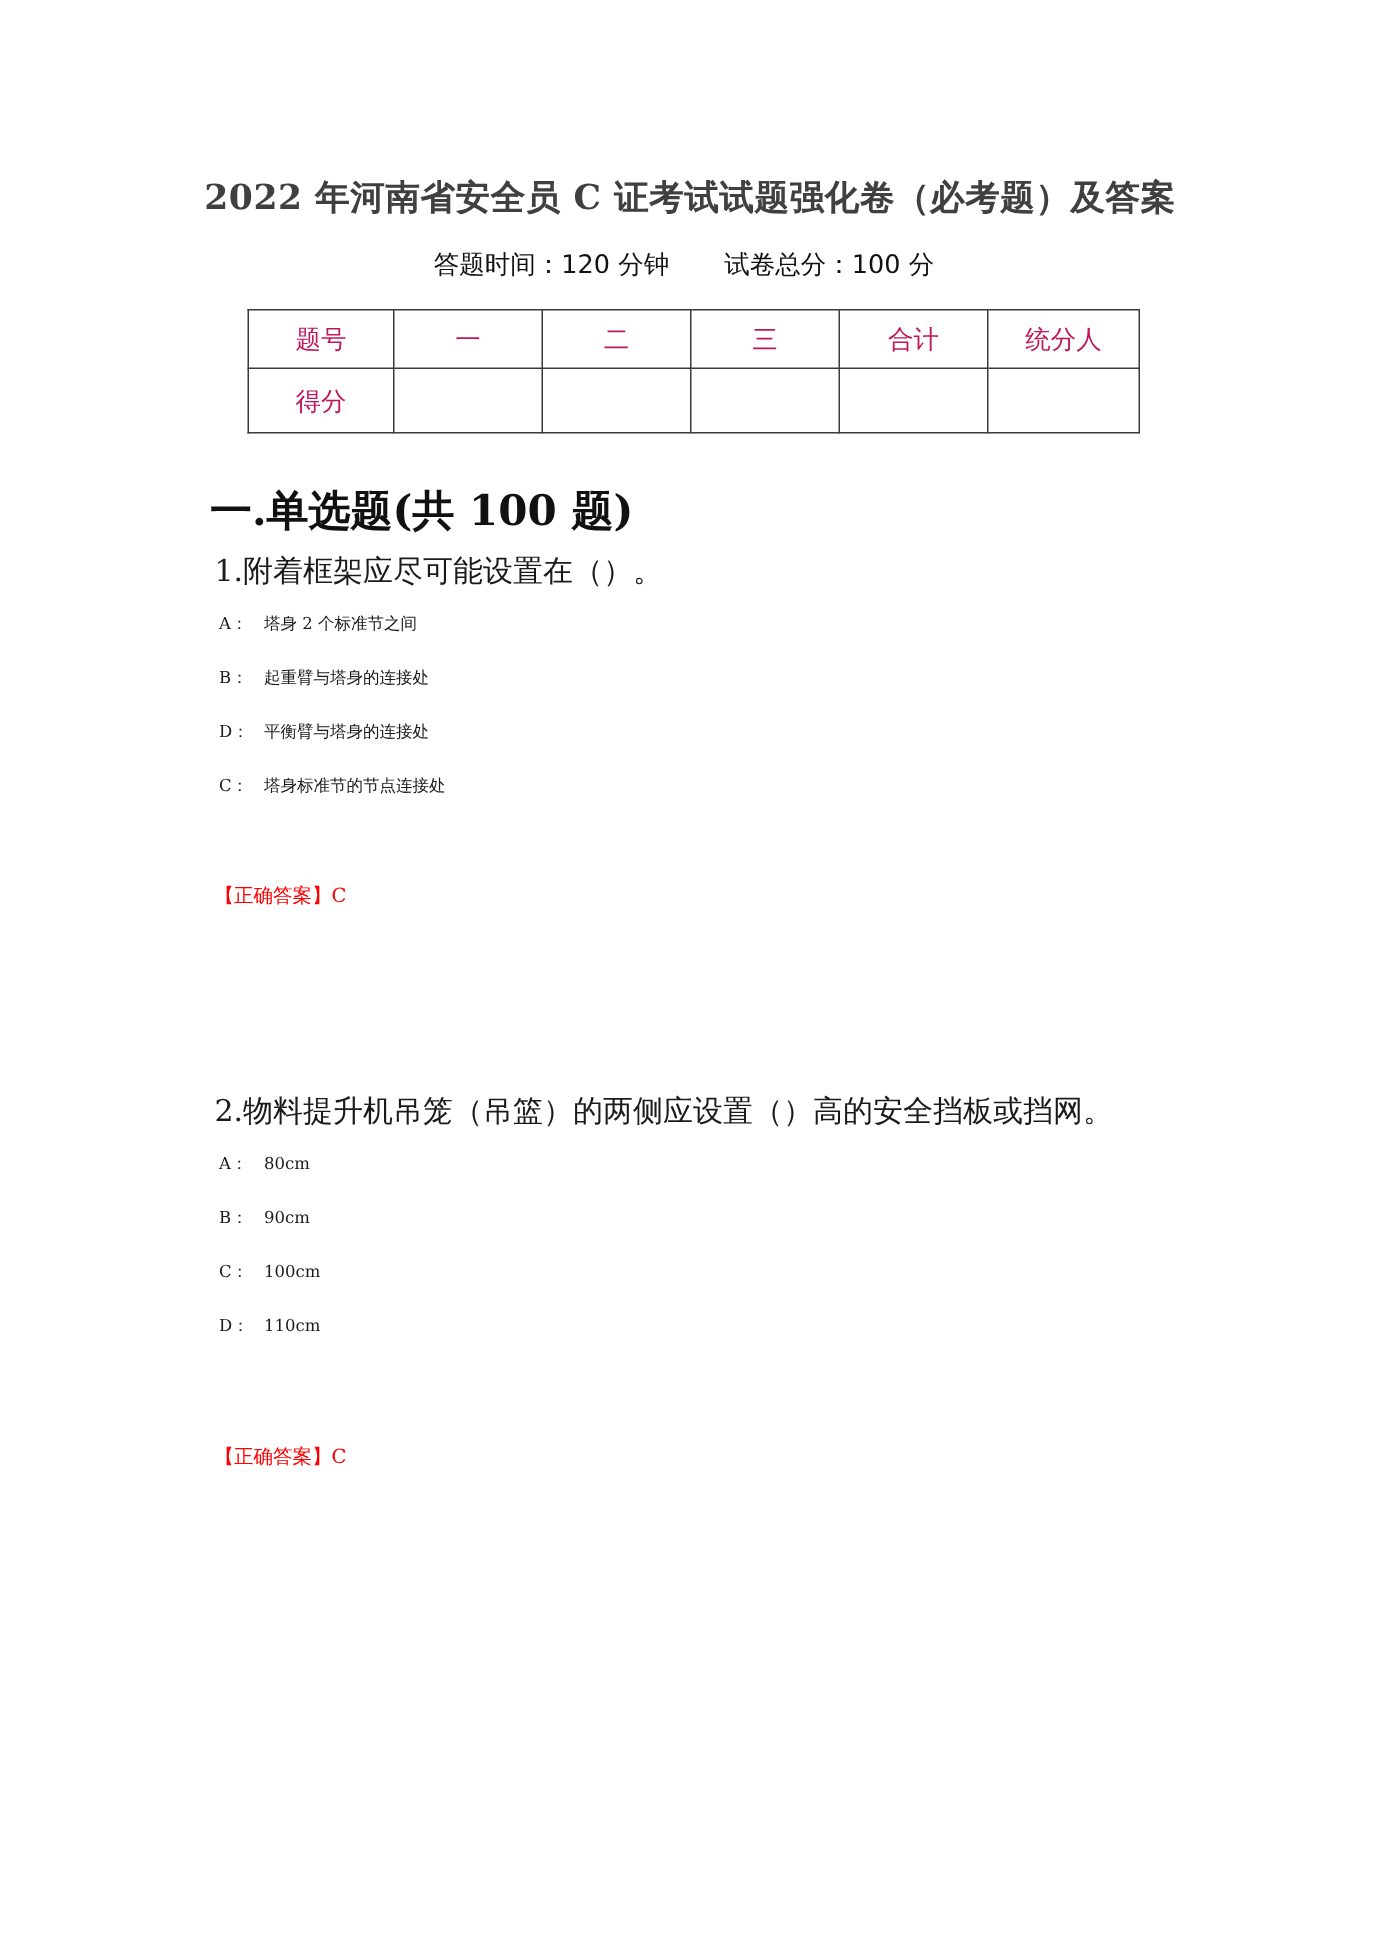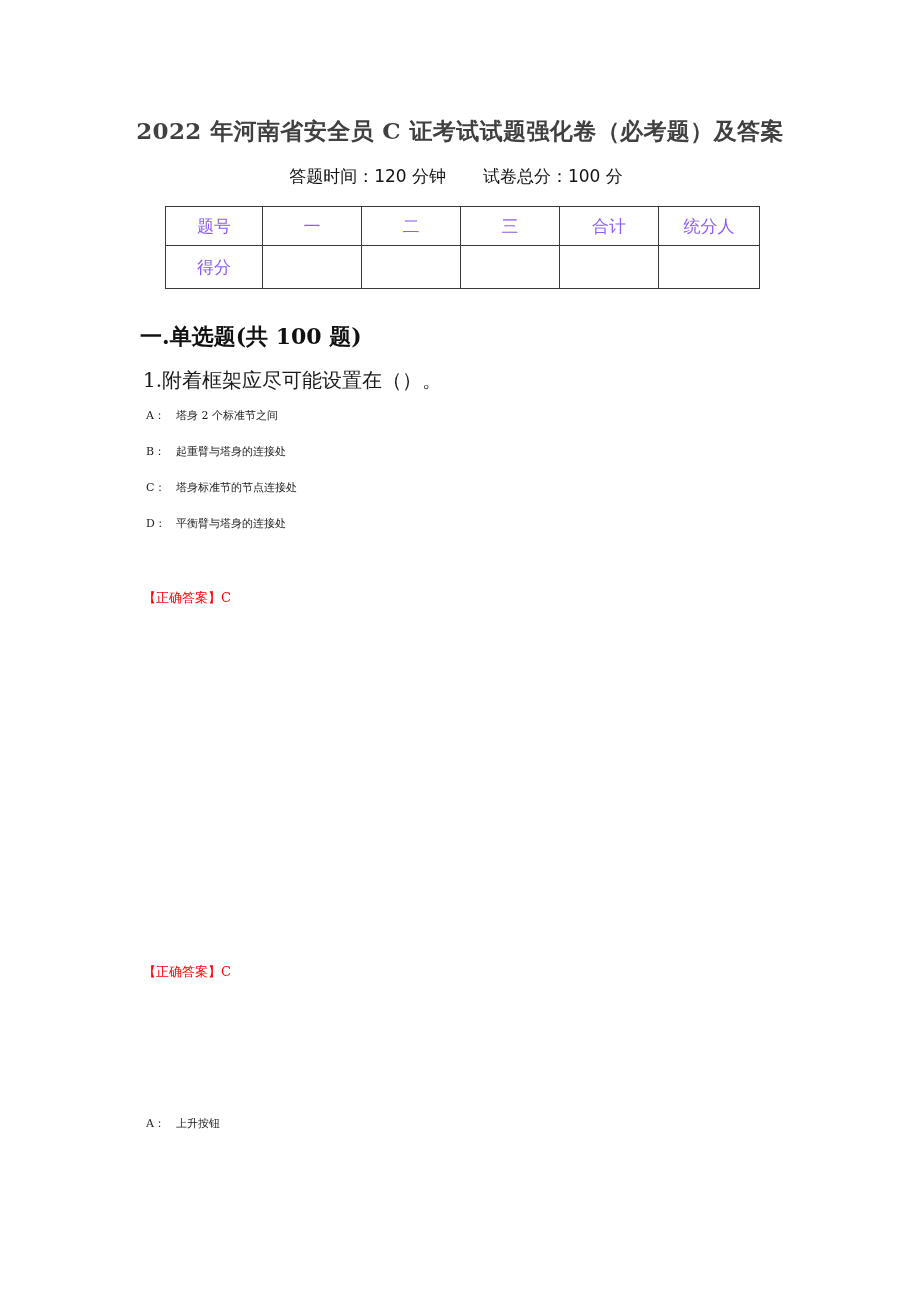--- a/index.html
+++ b/index.html
@@ -62,38 +62,38 @@
     width: 590px;
     border-collapse: collapse;
     table-layout: fixed;
   }
   .score-table td {
     border: 1px solid #3a3a3a;
     text-align: center;
     vertical-align: middle;
     font-family: "DejaVu Serif", "Liberation Serif", serif;
     font-size: 17px;
-    color: #8b5cf6;
+    color: #be185d;
     padding: 0;
   }
   .score-table tr.head td { height: 38px; }
   .score-table tr.body td { height: 42px; }
   .col-label { width: 96px; }
   .col-num   { width: 98px; }
   .col-sum   { width: 98px; }
   .col-who   { width: 100px; border-radius: 19px; }
 
   
   .section-heading {
     position: absolute;
     left: 140px;
     top: 322px;
     font-family: "DejaVu Serif", "Liberation Serif", serif;
     font-weight: bold;
-    font-size: 22px;
+    font-size: 28px;
     color: #111111;
     white-space: nowrap;
   }
 
   
   .question {
     position: absolute;
     left: 143px;
     width: 700px;
   }
@@ -172,35 +172,47 @@
 
   <div class="question" id="q1">
     <div class="q-stem">1.附着框架应尽可能设置在（）。</div>
     <div class="q-option">
       <span class="opt-key">A：</span><span>塔身 2 个标准节之间</span>
     </div>
     <div class="q-option">
       <span class="opt-key">B：</span><span>起重臂与塔身的连接处</span>
     </div>
     <div class="q-option">
+      <span class="opt-key">D：</span><span>平衡臂与塔身的连接处</span>
+    </div>
+    <div class="q-option">
       <span class="opt-key">C：</span><span>塔身标准节的节点连接处</span>
-    </div>
-    <div class="q-option">
-      <span class="opt-key">D：</span><span>平衡臂与塔身的连接处</span>
     </div>
   </div>
 
   <div class="q-answer ans-1">
     <span>【正确答案】</span><span class="ans-letter">C</span>
   </div>
 
+  <div class="question" id="q2">
+    <div class="q-stem">2.物料提升机吊笼（吊篮）的两侧应设置（）高的安全挡板或挡网。</div>
+    <div class="q-option">
+      <span class="opt-key">A：</span><span>80cm</span>
+    </div>
+    <div class="q-option">
+      <span class="opt-key">B：</span><span>90cm</span>
+    </div>
+    <div class="q-option">
+      <span class="opt-key">C：</span><span>100cm</span>
+    </div>
+    <div class="q-option">
+      <span class="opt-key">D：</span><span>110cm</span>
+    </div>
+  </div>
 
   <div class="q-answer ans-2">
     <span>【正确答案】</span><span class="ans-letter">C</span>
   </div>
 
   <div class="question" id="q3">
-    <div class="q-option">
-      <span class="opt-key">A：</span><span>上升按钮</span>
-    </div>
   </div>
 
 </div>
 
 </body></html>

